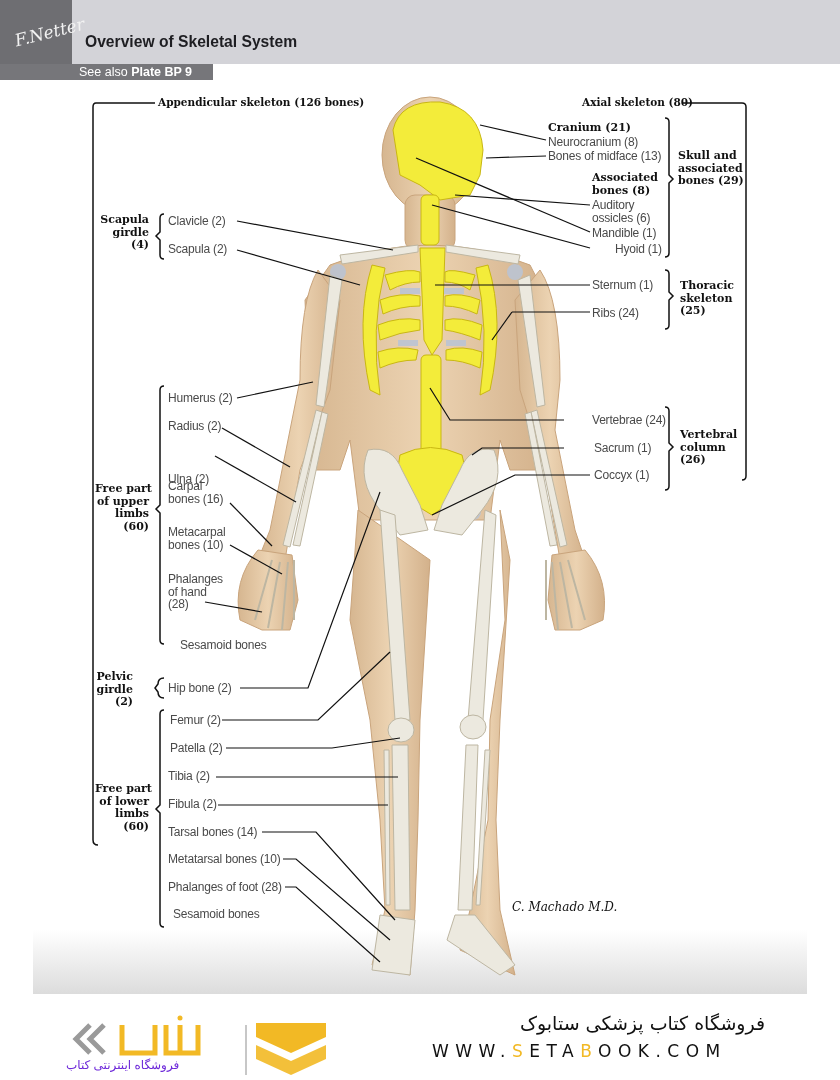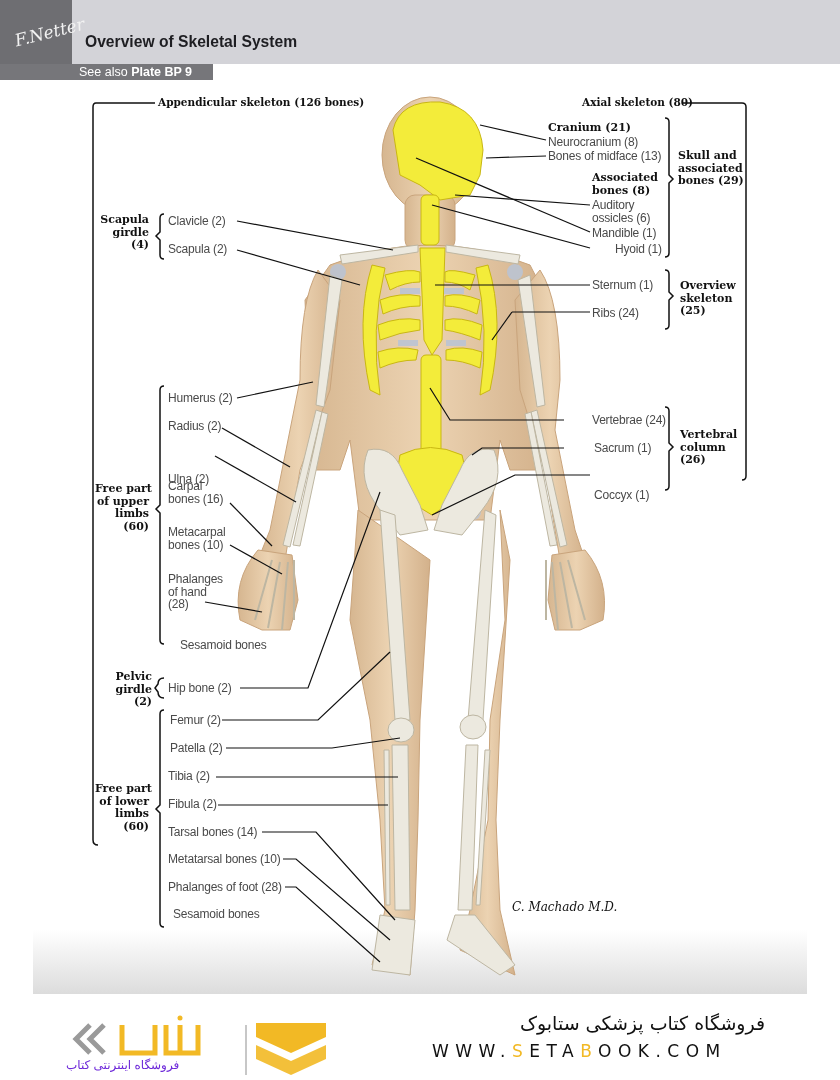--- a/index.html
+++ b/index.html
@@ -216,21 +216,21 @@
   <div>Metacarpal</div>
   <div>bones (10)</div>
 </div>
 <div class="lbl" style="left:168px; top:573px;">
   <div>Phalanges</div>
   <div>of hand</div>
   <div>(28)</div>
 </div>
 <div class="lbl" style="left:180px; top:639px;">Sesamoid bones</div>
 
-<div class="grp r" style="left:98px; top:671px; width:54px;padding-left:12px;">
+<div class="grp r" style="left:79px; top:671px; width:54px;padding-left:12px;">
   <div>Pelvic</div>
   <div>girdle</div>
   <div>(2)</div>
 </div>
 <div class="lbl" style="left:168px; top:682px;">Hip bone (2)</div>
 
 <div class="grp r" style="left:95px; top:783px; width:54px;">
   <div>Free part</div>
   <div>of lower</div>
   <div>limbs</div>
@@ -262,28 +262,28 @@
 <div class="lbl" style="left:592px; top:243px;margin-left:23px;">Hyoid (1)</div>
 <div class="grp" style="left:678px; top:150px;">
   <div>Skull and</div>
   <div>associated</div>
   <div>bones (29)</div>
 </div>
 
 <div class="lbl" style="left:592px; top:279px;">Sternum (1)</div>
 <div class="lbl" style="left:592px; top:307px;">Ribs (24)</div>
 <div class="grp" style="left:680px; top:280px;">
-  <div>Overview</div>
+  <div>Thoracic</div>
   <div>skeleton</div>
   <div>(25)</div>
 </div>
 
 <div class="lbl" style="left:592px; top:414px;">Vertebrae (24)</div>
 <div class="lbl" style="left:594px; top:442px;">Sacrum (1)</div>
-<div class="lbl" style="left:594px; top:469px;margin-top:20px;">Coccyx (1)</div>
+<div class="lbl" style="left:594px; top:469px;">Coccyx (1)</div>
 <div class="grp" style="left:680px; top:429px;">
   <div>Vertebral</div>
   <div>column</div>
   <div>(26)</div>
 </div>
 
 <div style="position:absolute; left:512px; top:900px; font-family:'DejaVu Serif', serif; font-style:italic; font-size:12px; color:#111;">C. Machado M.D.</div>
 
 <svg style="position:absolute; left:60px; top:1015px;" width="270" height="60" viewBox="0 0 270 60">
   <g fill="none" stroke="#9a9a9a" stroke-width="5">

